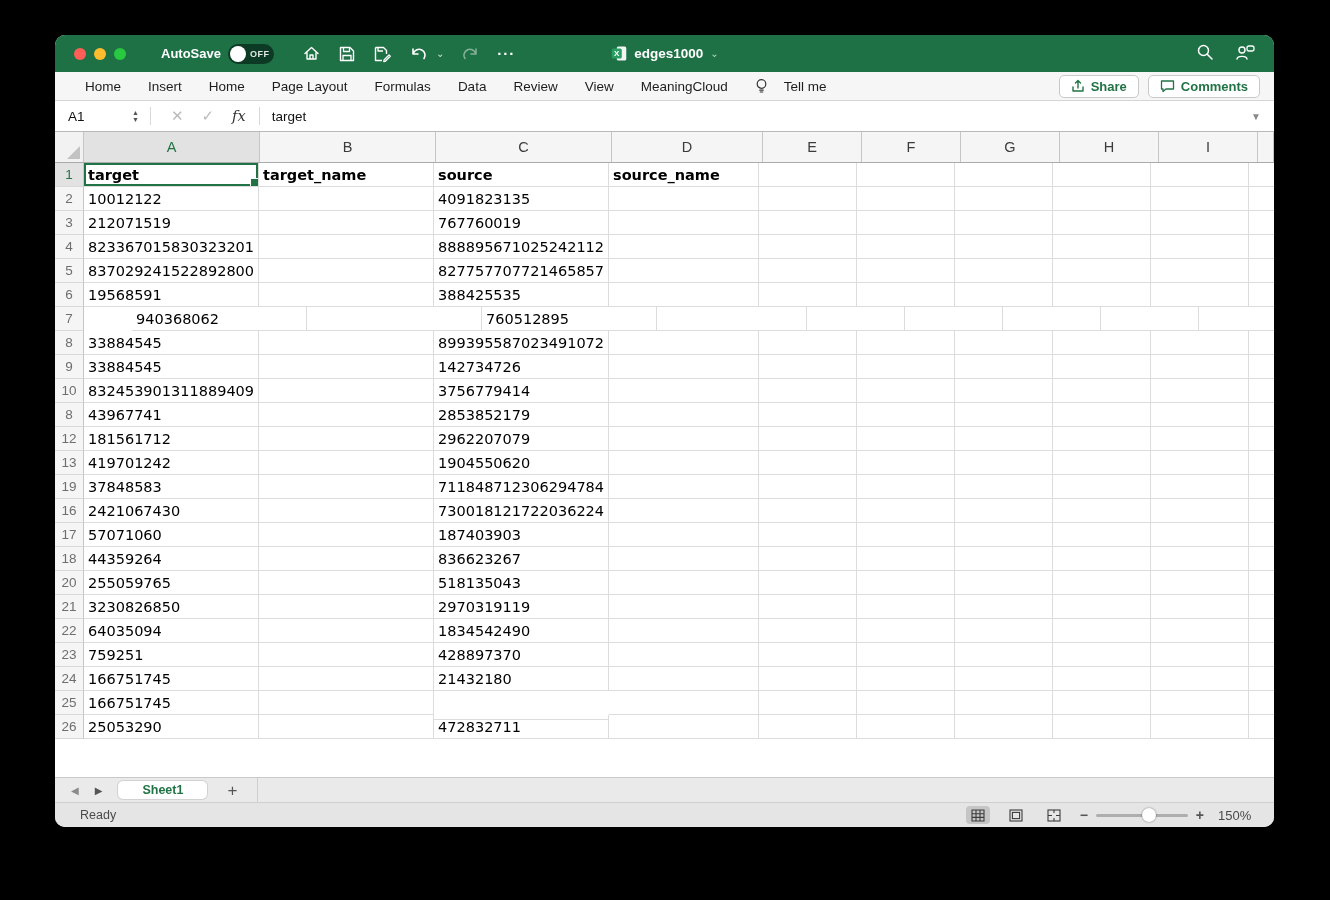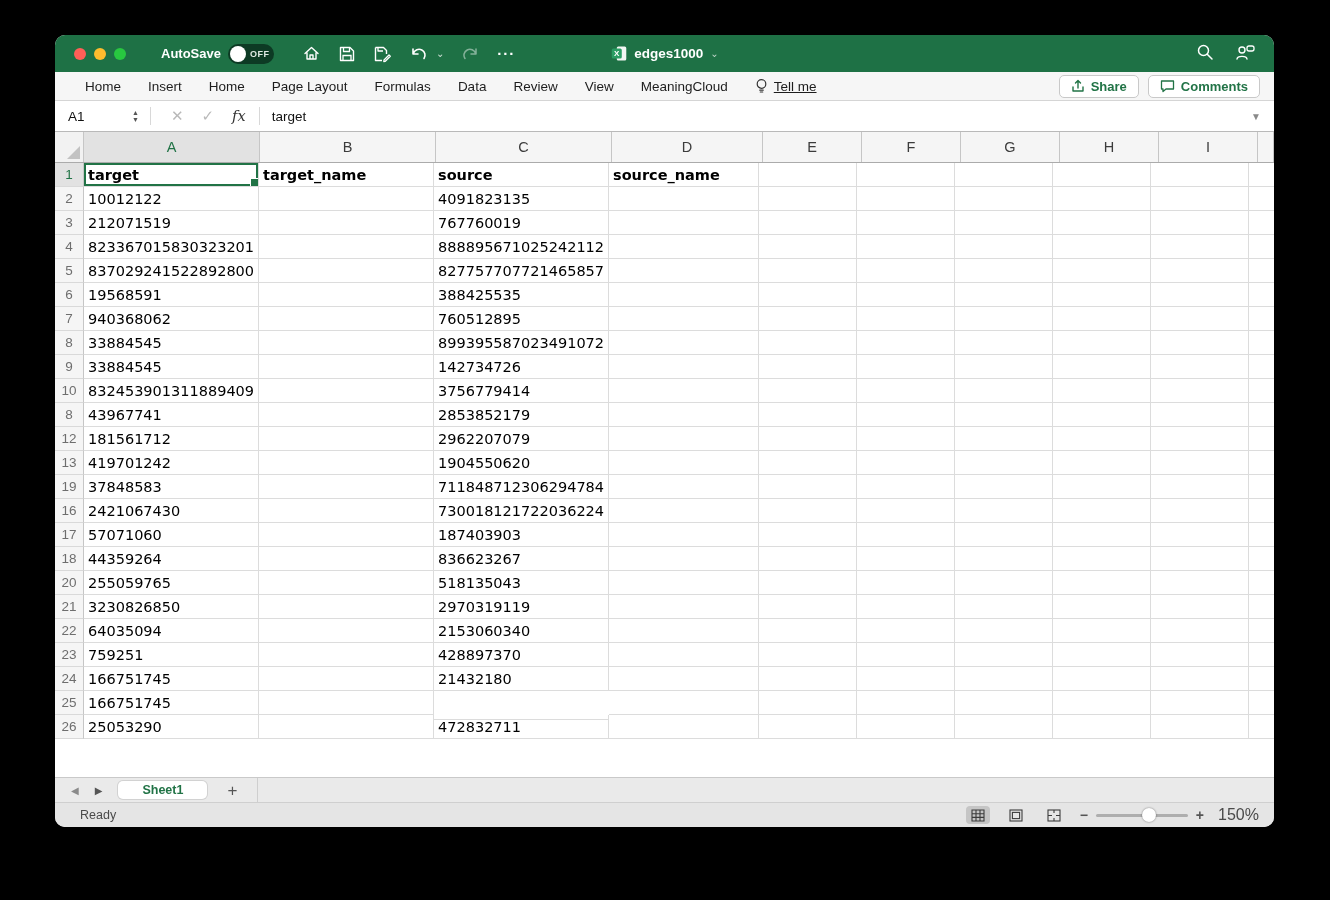--- a/index.html
+++ b/index.html
@@ -21,21 +21,21 @@
   .chev{font-size:10px;color:#cfe0d6;margin-left:-10px;}
   .doc-title{position:absolute;left:50%;top:0;height:37px;transform:translateX(-50%);
     display:flex;align-items:center;gap:7px;}
   .doc-title .t{font-size:13.5px;font-weight:700;color:#fff;}
   .doc-title .c{font-size:10px;color:#bfd6c9;}
   .tb-right{position:absolute;right:18px;top:0;height:37px;display:flex;align-items:center;gap:20px;}
   
   .ribbon{flex:0 0 28px;background:#f6f6f6;border-bottom:1px solid #d5d5d5;display:flex;align-items:center;}
   .tabs{display:flex;align-items:center;gap:27px;padding-left:30px;}
   .tab{font-size:13.5px;color:#1d1d1d;white-space:nowrap;cursor:default;}
-  .tellme{display:flex;align-items:center;gap:6px;margin-left:27px;font-size:13.5px;color:#1d1d1d;text-decoration:underline;}
+  .tellme{display:flex;align-items:center;gap:16px;margin-left:27px;font-size:13.5px;color:#1d1d1d;}
   .ribbon-right{margin-left:auto;display:flex;align-items:center;gap:9px;padding-right:14px;}
   .pill-btn{display:flex;align-items:center;gap:6px;border:1px solid #c9c9c9;border-radius:5px;
     background:#fff;padding:3px 11px;font-size:13px;font-weight:700;color:#217346;}
   
   .fbar{flex:0 0 30px;background:#fff;border-bottom:1px solid #b9b9b9;display:flex;align-items:center;position:relative;}
   .namebox{width:62px;padding-left:13px;font-size:13.5px;color:#111;}
   .spinner{display:flex;flex-direction:column;gap:1px;margin-left:2px;color:#555;font-size:7px;line-height:6px;}
   .fdiv{width:1px;height:18px;background:#d8d8d8;margin:0 11px;}
   .fx-cancel{color:#b9b9b9;font-size:15px;margin:0 9px;}
   .fx-ok{color:#b9b9b9;font-size:15px;margin:0 9px;}
@@ -74,21 +74,21 @@
   .statusbar{flex:0 0 24px;background:#e5e5e5;border-top:1px solid #cfcfcf;display:flex;align-items:center;position:relative;}
   .status-text{margin-left:25px;font-size:12.5px;color:#4a4a4a;}
   .sb-right{margin-left:auto;display:flex;align-items:center;gap:14px;padding-right:18px;}
   .viewicon{width:24px;height:18px;display:flex;align-items:center;justify-content:center;border-radius:4px;}
   .viewicon.active{background:#c5c5c5;}
   .zoomctl{display:flex;align-items:center;gap:8px;}
   .zslider{width:92px;height:3px;background:#aeaeae;border-radius:2px;position:relative;}
   .zthumb{position:absolute;left:58%;top:50%;transform:translate(-50%,-50%);width:14px;height:14px;
     border-radius:50%;background:#fff;box-shadow:0 0 2px rgba(0,0,0,.5);}
   .zsign{color:#555;font-size:14px;font-weight:700;}
-  .zoomlabel{font-size:16px;color:#4a4a4a;width:38px;text-align:left;}
+  .zoomlabel{font-size:13px;color:#4a4a4a;width:38px;text-align:left;}
 </style>
 </head>
 <body>
 
 <div class="window">
 
   <div class="titlebar">
     <div class="traffic">
       <div class="light" style="background:#FF5F57"></div>
       <div class="light" style="background:#FEBC2E"></div>
@@ -296,21 +296,21 @@
           <div class="cell" style="flex: 0 0 150px;"></div>
           <div class="cell" style="flex: 0 0 98px;"></div>
           <div class="cell" style="flex: 0 0 98px;"></div>
           <div class="cell" style="flex: 0 0 98px;"></div>
           <div class="cell" style="flex: 0 0 98px;"></div>
           <div class="cell" style="flex: 0 0 98px;"></div>
           <div class="cell" style="flex: 1 1 0%; border-right: none;"></div>
         </div>
         <div class="row">
           <div class="rowhdr">7</div>
-          <div class="cell" style="flex: 0 0 175px;">940368062</div>
+          <div class="cell" style="flex: 0 0 175px; margin-left: 48px;">940368062</div>
           <div class="cell" style="flex: 0 0 175px;"></div>
           <div class="cell" style="flex: 0 0 175px;">760512895</div>
           <div class="cell" style="flex: 0 0 150px;"></div>
           <div class="cell" style="flex: 0 0 98px;"></div>
           <div class="cell" style="flex: 0 0 98px;"></div>
           <div class="cell" style="flex: 0 0 98px;"></div>
           <div class="cell" style="flex: 0 0 98px;"></div>
           <div class="cell" style="flex: 0 0 98px;"></div>
           <div class="cell" style="flex: 1 1 0%; border-right: none;"></div>
         </div>
@@ -467,21 +467,21 @@
           <div class="cell" style="flex: 0 0 98px;"></div>
           <div class="cell" style="flex: 0 0 98px;"></div>
           <div class="cell" style="flex: 0 0 98px;"></div>
           <div class="cell" style="flex: 0 0 98px;"></div>
           <div class="cell" style="flex: 1 1 0%; border-right: none;"></div>
         </div>
         <div class="row">
           <div class="rowhdr">22</div>
           <div class="cell" style="flex: 0 0 175px;">64035094</div>
           <div class="cell" style="flex: 0 0 175px;"></div>
-          <div class="cell" style="flex: 0 0 175px;">2153060340</div>
+          <div class="cell" style="flex: 0 0 175px;">1834542490</div>
           <div class="cell" style="flex: 0 0 150px;"></div>
           <div class="cell" style="flex: 0 0 98px;"></div>
           <div class="cell" style="flex: 0 0 98px;"></div>
           <div class="cell" style="flex: 0 0 98px;"></div>
           <div class="cell" style="flex: 0 0 98px;"></div>
           <div class="cell" style="flex: 0 0 98px;"></div>
           <div class="cell" style="flex: 1 1 0%; border-right: none;"></div>
         </div>
         <div class="row">
           <div class="rowhdr">23</div>

